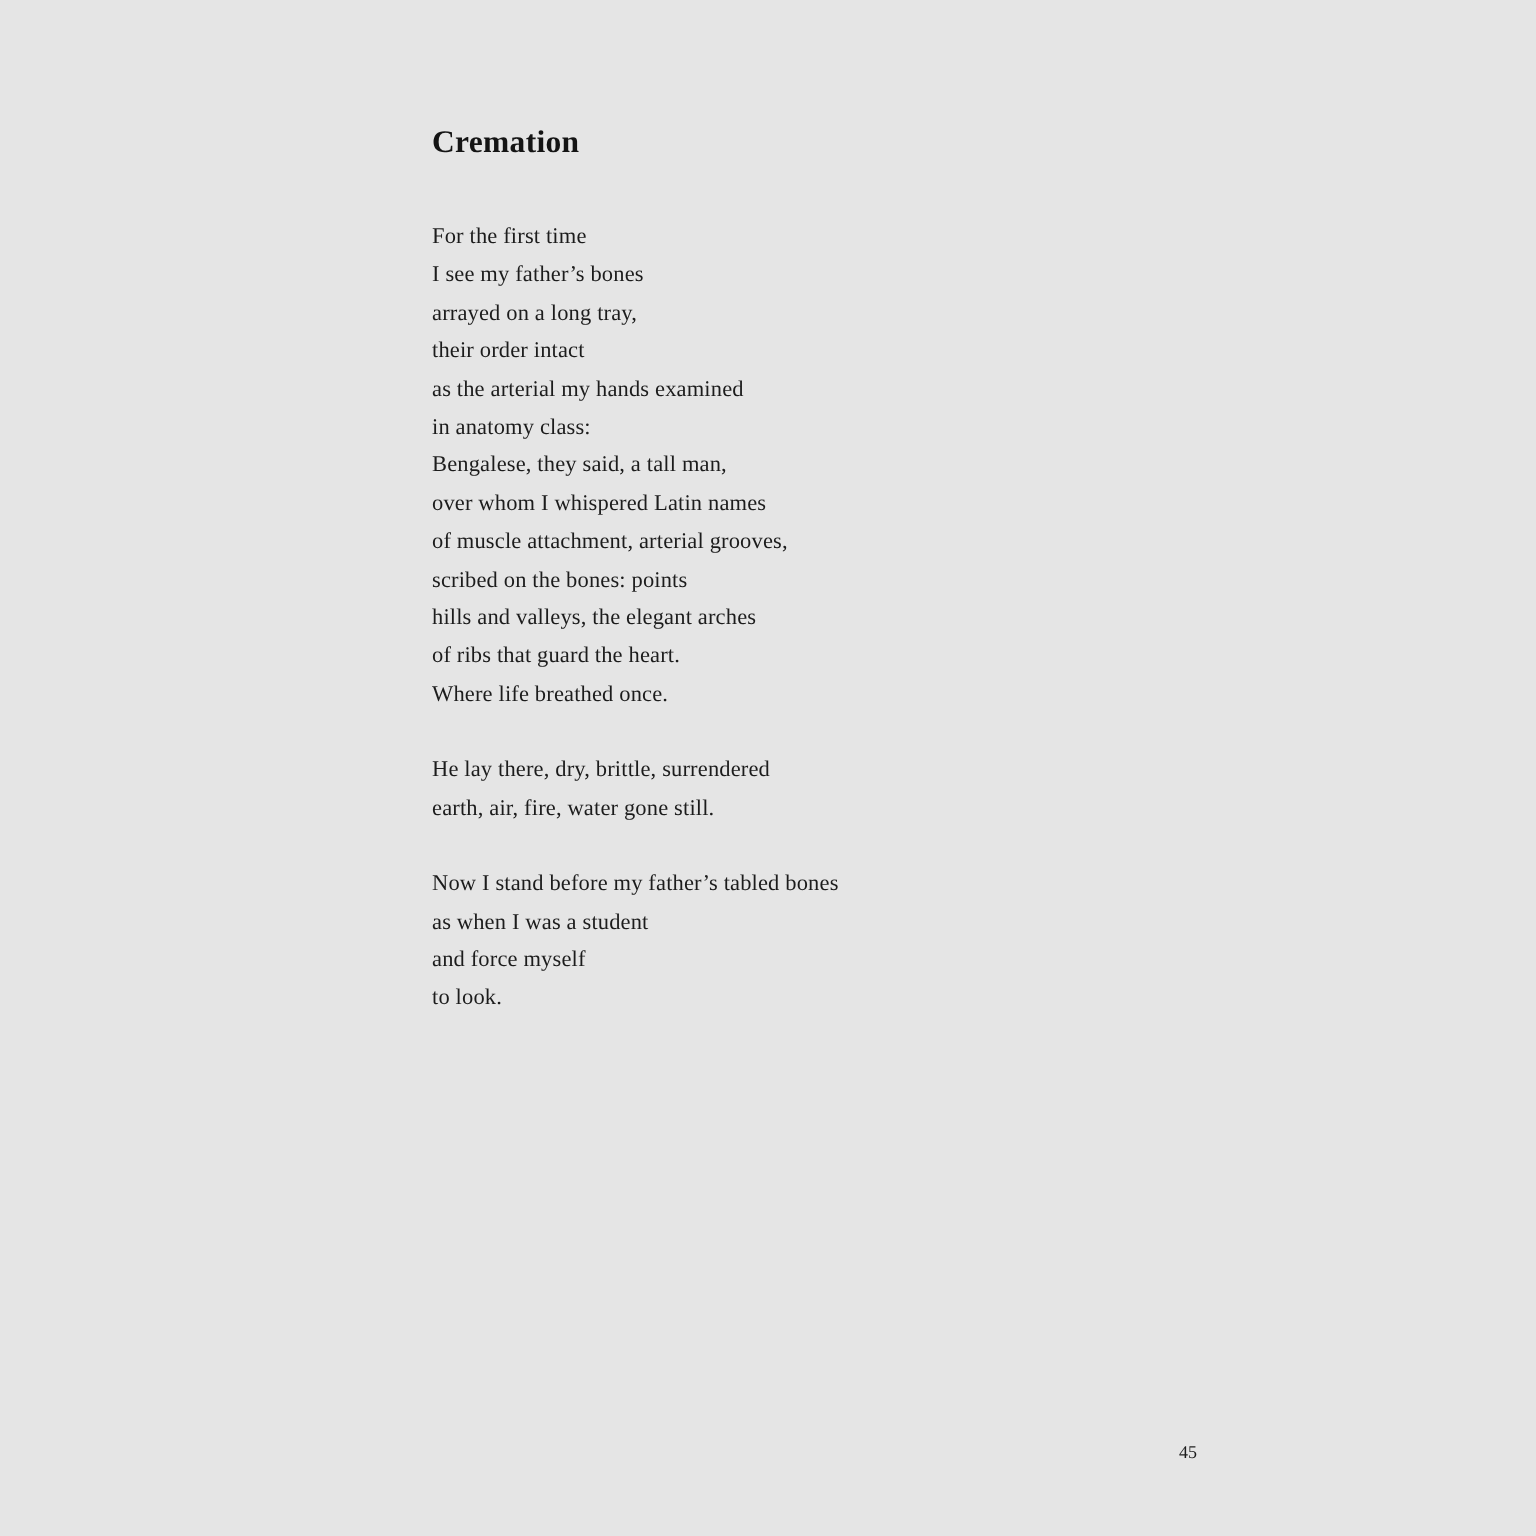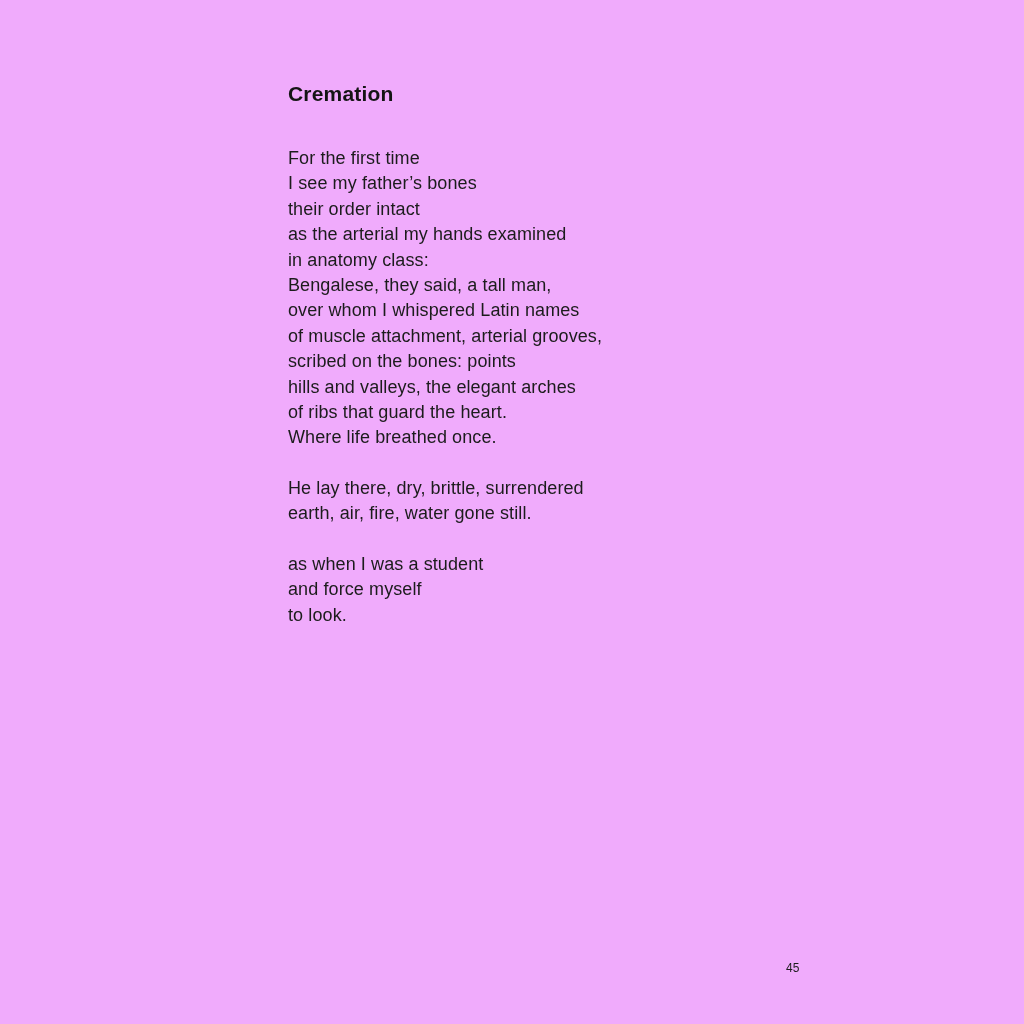--- a/index.html
+++ b/index.html
@@ -4,40 +4,40 @@
 <style>
   html, body {
     margin: 0;
     padding: 0;
     background: #ffffff;
   }
   .page {
     position: relative;
     width: 1024px;
     height: 1024px;
-    background: #f0abfc;
-    font-family: Liberation Sans, sans-serif;
+    background: #e5e5e5;
+    font-family: Liberation Serif, serif;
     color: #1c1c1c;
     overflow: hidden;
   }
   .poem-title {
     position: absolute;
     left: 288px;
     top: 82px;
     margin: 0;
     font-size: 21px;
     font-weight: bold;
     letter-spacing: 0.2px;
     color: #141414;
   }
   .poem-body {
     position: absolute;
     left: 288px;
     top: 146px;
-    font-size: 18px;
+    font-size: 15px;
     line-height: 25.4px;
     letter-spacing: 0.1px;
     color: #1c1c1c;
   }
   .stanza {
     margin: 0 0 25px 0;
   }
   .poem-line {
     white-space: nowrap;
   }
@@ -51,35 +51,37 @@
 </style>
 </head>
 <body>
 
 <div class="page">
   <h1 class="poem-title">Cremation</h1>
   <div class="poem-body" id="poem-body">
       <div class="stanza">
         <div class="poem-line">For the first time</div>
         <div class="poem-line">I see my father’s bones</div>
+        <div class="poem-line">arrayed on a long tray,</div>
         <div class="poem-line">their order intact</div>
         <div class="poem-line">as the arterial my hands examined</div>
         <div class="poem-line">in anatomy class:</div>
         <div class="poem-line">Bengalese, they said, a tall man,</div>
         <div class="poem-line">over whom I whispered Latin names</div>
         <div class="poem-line">of muscle attachment, arterial grooves,</div>
         <div class="poem-line">scribed on the bones: points</div>
         <div class="poem-line">hills and valleys, the elegant arches</div>
         <div class="poem-line">of ribs that guard the heart.</div>
         <div class="poem-line">Where life breathed once.</div>
       </div>
       <div class="stanza">
         <div class="poem-line">He lay there, dry, brittle, surrendered</div>
         <div class="poem-line">earth, air, fire, water gone still.</div>
       </div>
       <div class="stanza">
+        <div class="poem-line">Now I stand before my father’s tabled bones</div>
         <div class="poem-line">as when I was a student</div>
         <div class="poem-line">and force myself</div>
         <div class="poem-line">to look.</div>
       </div>
     </div>
   <div class="page-number">45</div>
 </div>
 
 </body></html>

